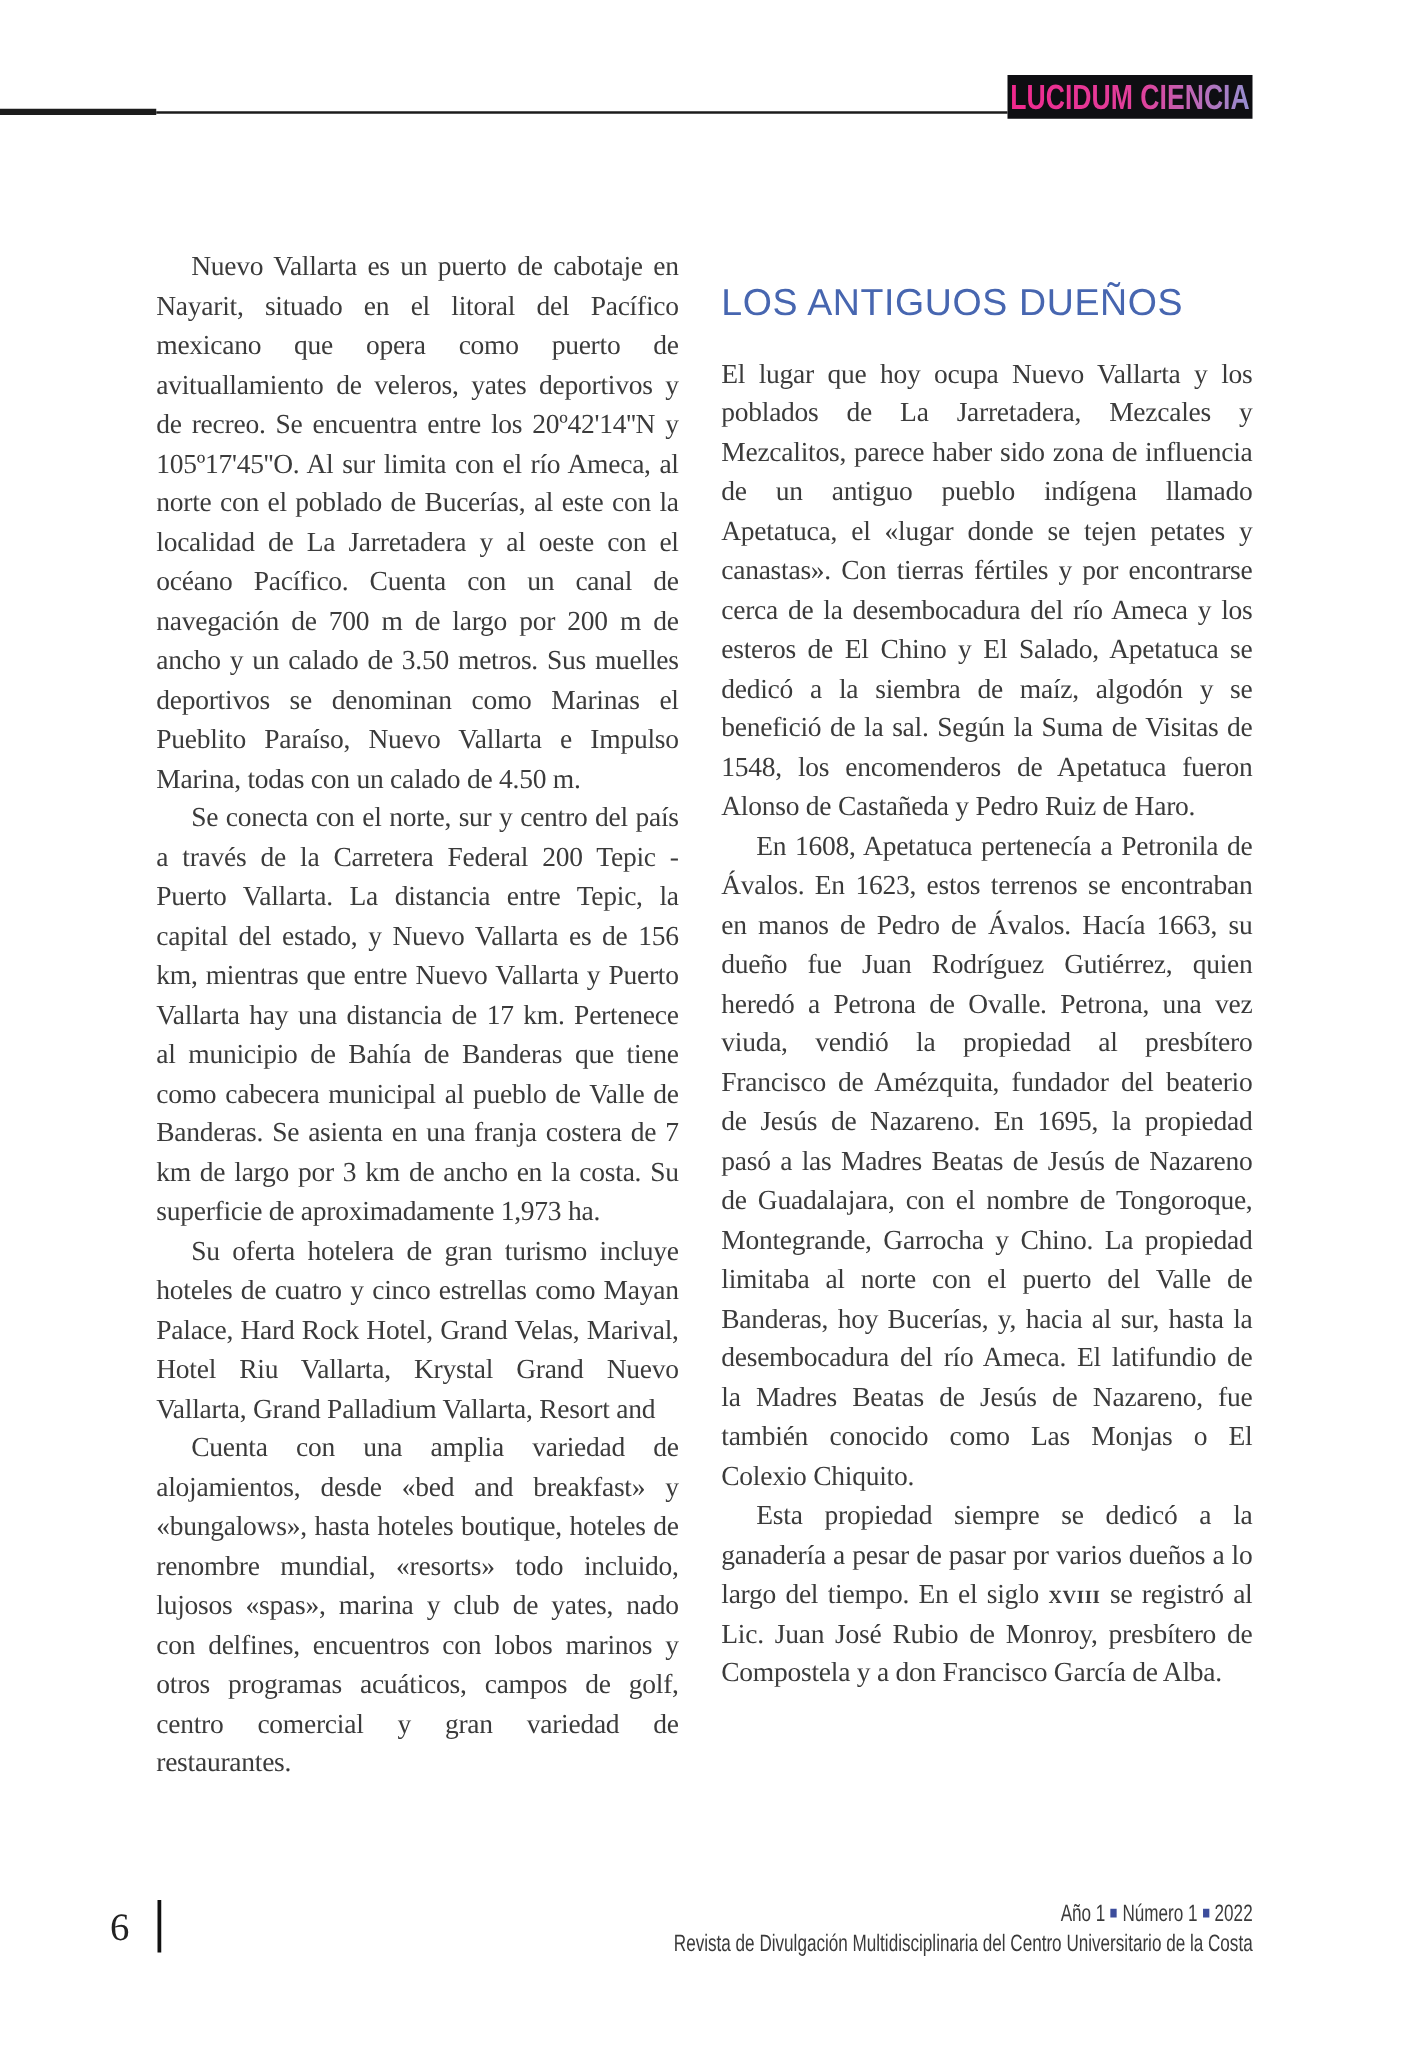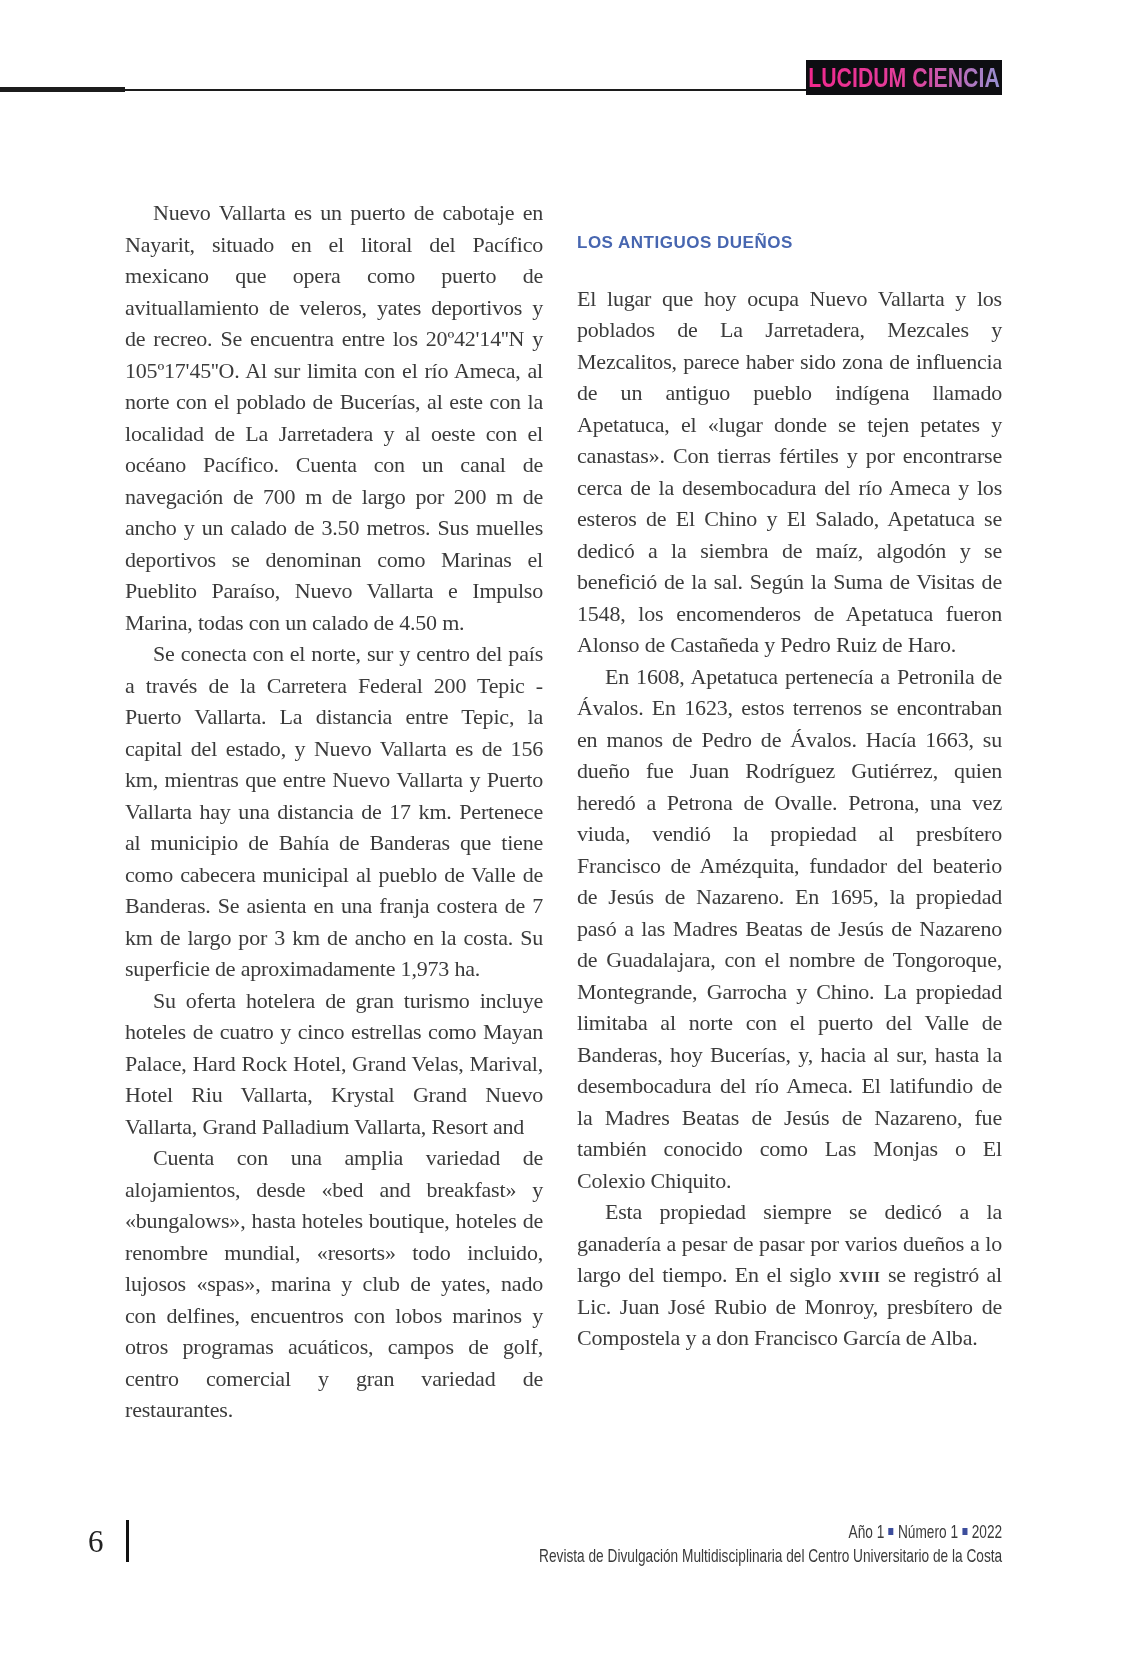--- a/index.html
+++ b/index.html
@@ -46,21 +46,21 @@
     font-size: 22px; line-height: 31.5px; letter-spacing: -0.2px;
     text-align: justify; color: #3b3b3b;
     hyphens: auto; -webkit-hyphens: auto;
   }
   .col-left  { width: 418px; margin-right: 34px; }
   .col-right { width: 425px; }
   .col p { margin: 0; }
   .col p.indent { text-indent: 28px; }
   .section-heading {
     font-family: "Liberation Sans", sans-serif;
-    font-size: 17px; font-weight: 700; letter-spacing: 0.5px;
+    font-size: 30px; font-weight: 400; letter-spacing: 0.5px;
     color: var(--heading-color, #4766b0);
     text-align: left; margin: 30px 0 24px 0;
   }
   .smallcaps { font-variant: small-caps; letter-spacing: 0.5px; font-weight: bold; }
 
   
   .page-num {
     position: absolute; left: 88px; top: 1524px;
     font-family: "Liberation Serif", serif;
     font-size: 31px; color: #222222;

